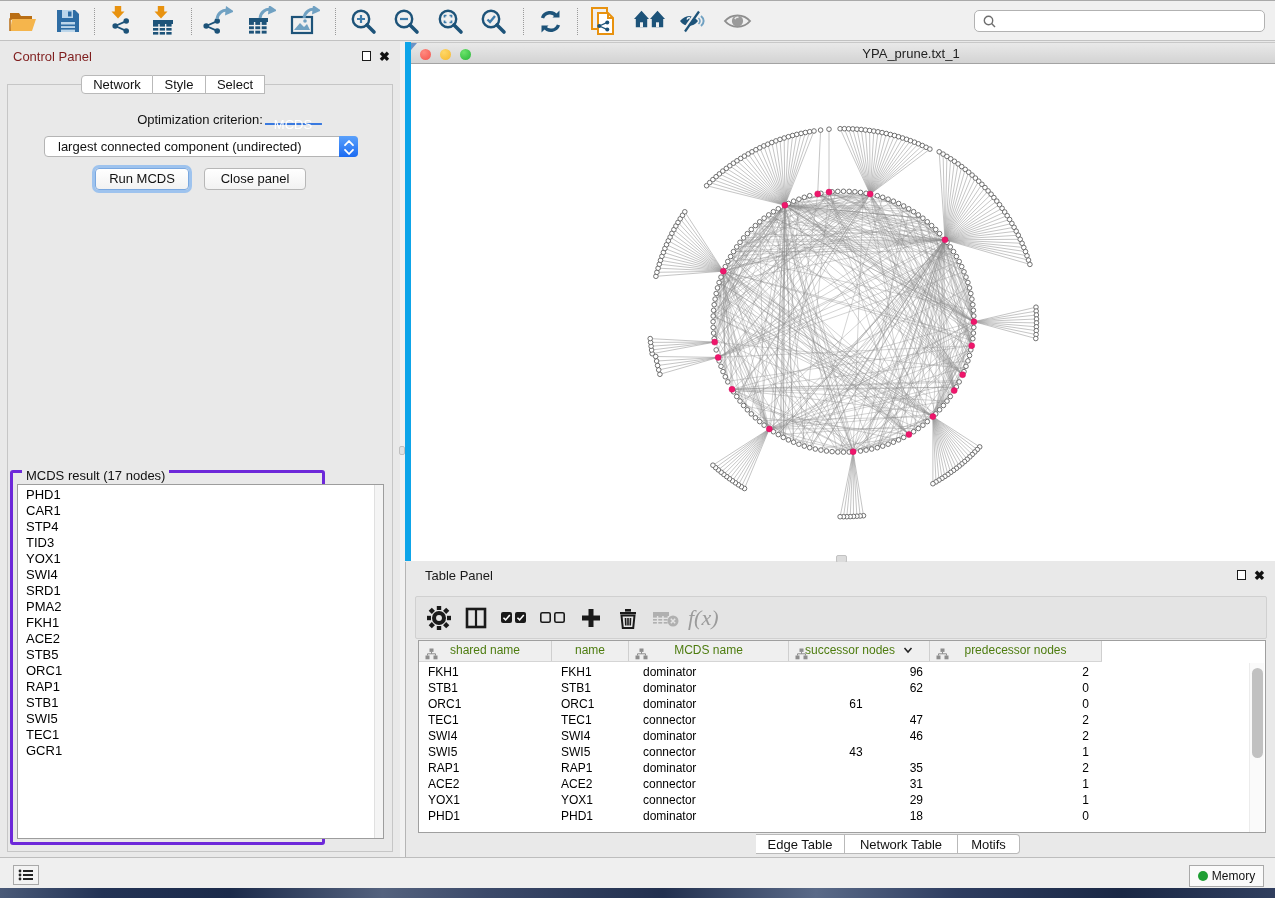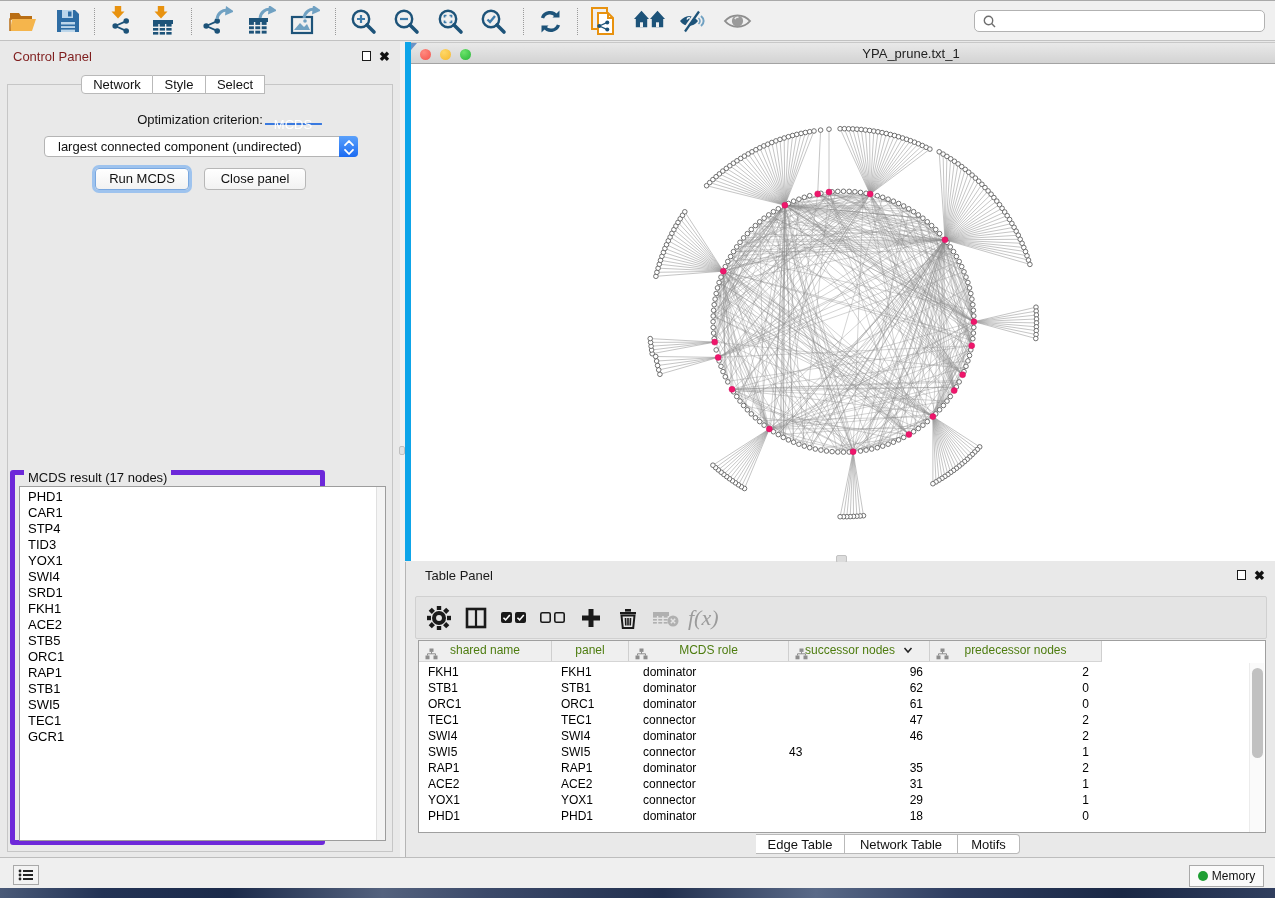--- a/index.html
+++ b/index.html
@@ -23,21 +23,21 @@
 .seg div { background:#ffffff; border:1px solid #b9b9b9; border-left:none; color:#111; display:flex; align-items:center; justify-content:center; }
 .seg div:first-child { border-left:1px solid #b9b9b9; border-radius:4px 0 0 4px; }
 .seg div:last-child { border-radius:0 4px 4px 0; }
 .seg div.sel { background:linear-gradient(#559bfa,#1c6cf0); border-color:#3a7ae0; color:#fff;margin-top:48px; }
 #opt-label { position:absolute; left:0; top:70px; width:400px; text-align:center; font-size:13px; color:#111; }
 #dropdown { position:absolute; left:44px; top:94px; width:314px; height:21px; background:#fff; border:1px solid #b4b4b4; border-radius:4px; font-size:13px; line-height:19px; color:#111; padding-left:13px; }
 #dd-btn { position:absolute; right:-1px; top:-1px; width:19px; height:21px; border-radius:0 4px 4px 0; background:linear-gradient(#5ba1fb,#1b6bf2); }
 .btn { position:absolute; height:22px; background:linear-gradient(#ffffff,#f2f2f2); border:1px solid #b7b7b7; border-radius:4px; font-size:13px; color:#111; text-align:center; line-height:20px; }
 #runbtn { left:95px; top:126px; width:94px; box-shadow:0 0 0 3px #9ec3ee; border-color:#7aa8e0; }
 #closebtn { left:204px; top:126px; width:102px; }
-#groupbox { position:absolute; left:10px; top:428px; width:315px; height:375px; border:5px solid #6d28d9; border-radius:3px; }
+#groupbox { position:absolute; left:10px; top:428px; width:315px; height:375px; border:3px solid #6d28d9; border-radius:3px; }
 #gb-legend { position:absolute; left:9px; top:-5px; background:#e9e9e9; padding:0 4px; font-size:13px; color:#111; }
 #mcdslist { position:absolute; left:4px; top:11px; width:367px; height:355px; background:#fff; border:1px solid #9d9d9d; font-size:13px; color:#000; }
 #mcdslist .it { height:16px; line-height:16px; padding-left:8px; }
 #mcdslist .pad { height:2px; }
 #mcdslist .sb { position:absolute; right:0; top:0; width:9px; height:100%; background:#f4f4f4; border-left:1px solid #e0e0e0; }
 
 
 #netwin { left:405px; top:42px; width:958px; height:519px; border-left:6px solid #0ea5e9; background:#fff; }
 #nettitle { position:absolute; left:0; top:0; width:870px; height:22px; background:linear-gradient(#e9e9e9,#d3d3d3); border-top:1px solid #c8c8c8; border-bottom:1px solid #a3a3a3; }
 .tl { position:absolute; display:block; top:5.5px; width:11px; height:11px; border-radius:50%; }
@@ -232,20 +232,21 @@
     <div id="gb-legend">MCDS result (17 nodes)</div>
     <div id="mcdslist">
       <div class="pad"></div>
         <div class="it">PHD1</div>
       <div class="it">CAR1</div>
       <div class="it">STP4</div>
       <div class="it">TID3</div>
       <div class="it">YOX1</div>
       <div class="it">SWI4</div>
       <div class="it">SRD1</div>
+      <div class="it">PMA2</div>
       <div class="it">FKH1</div>
       <div class="it">ACE2</div>
       <div class="it">STB5</div>
       <div class="it">ORC1</div>
       <div class="it">RAP1</div>
       <div class="it">STB1</div>
       <div class="it">SWI5</div>
       <div class="it">TEC1</div>
       <div class="it">GCR1</div>
       <div class="sb"></div>
@@ -1186,29 +1187,29 @@
   <div id="tp-table">
     <div id="tp-header">
       <div class="hcell" style="left:0px;width:133px"><span style="position:absolute;left:6px;top:4px"><svg width="13" height="12" viewBox="0 0 13 12" style="vertical-align:-2px">
               <g fill="#8e8e8e">
                 <rect x="4.5" y="0.5" width="4" height="3.4"></rect>
                 <rect x="0.5" y="7.5" width="4" height="3.8"></rect>
                 <rect x="8.5" y="7.5" width="4" height="3.8"></rect>
                 <path d="M6.5 3.9 L6.5 5.8 M2.5 7.5 L2.5 5.8 L10.5 5.8 L10.5 7.5" stroke="#8e8e8e" fill="none"></path>
               </g>
             </svg></span><span>shared name</span></div>
-      <div class="hcell" style="left:133px;width:77px"><span>panel</span></div>
+      <div class="hcell" style="left:133px;width:77px"><span>name</span></div>
       <div class="hcell" style="left:210px;width:160px"><span style="position:absolute;left:6px;top:4px"><svg width="13" height="12" viewBox="0 0 13 12" style="vertical-align:-2px">
               <g fill="#8e8e8e">
                 <rect x="4.5" y="0.5" width="4" height="3.4"></rect>
                 <rect x="0.5" y="7.5" width="4" height="3.8"></rect>
                 <rect x="8.5" y="7.5" width="4" height="3.8"></rect>
                 <path d="M6.5 3.9 L6.5 5.8 M2.5 7.5 L2.5 5.8 L10.5 5.8 L10.5 7.5" stroke="#8e8e8e" fill="none"></path>
               </g>
-            </svg></span><span>MCDS role</span></div>
+            </svg></span><span>MCDS name</span></div>
       <div class="hcell" style="left:370px;width:141px"><span style="position:absolute;left:6px;top:4px"><svg width="13" height="12" viewBox="0 0 13 12" style="vertical-align:-2px">
               <g fill="#8e8e8e">
                 <rect x="4.5" y="0.5" width="4" height="3.4"></rect>
                 <rect x="0.5" y="7.5" width="4" height="3.8"></rect>
                 <rect x="8.5" y="7.5" width="4" height="3.8"></rect>
                 <path d="M6.5 3.9 L6.5 5.8 M2.5 7.5 L2.5 5.8 L10.5 5.8 L10.5 7.5" stroke="#8e8e8e" fill="none"></path>
               </g>
             </svg></span><span>successor nodes</span><svg width="10" height="8" viewBox="0 0 10 8" style="margin-left:8px">
             <path d="M1.5 2 L5 6 L8.5 2" fill="none" stroke="#222" stroke-width="1.5"></path>
           </svg></div>
@@ -1232,42 +1233,42 @@
         <span class="tcell" style="left:9px">STB1</span>
         <span class="tcell" style="left:142px">STB1</span>
         <span class="tcell" style="left:224px">dominator</span>
         <span class="tcell" style="left:370px;width:134px;text-align:right">62</span>
         <span class="tcell" style="left:511px;width:159px;text-align:right">0</span>
       </div>
     <div class="trow" style="left:0;top:55px;width:848px">
         <span class="tcell" style="left:9px">ORC1</span>
         <span class="tcell" style="left:142px">ORC1</span>
         <span class="tcell" style="left:224px">dominator</span>
-        <span class="tcell" style="left:370px;width:134px;text-align:right">61</span>
+        <span class="tcell" style="left:370px;width:134px;text-align:center">61</span>
         <span class="tcell" style="left:511px;width:159px;text-align:right">0</span>
       </div>
     <div class="trow" style="left:0;top:71px;width:848px">
         <span class="tcell" style="left:9px">TEC1</span>
         <span class="tcell" style="left:142px">TEC1</span>
         <span class="tcell" style="left:224px">connector</span>
         <span class="tcell" style="left:370px;width:134px;text-align:right">47</span>
         <span class="tcell" style="left:511px;width:159px;text-align:right">2</span>
       </div>
     <div class="trow" style="left:0;top:87px;width:848px">
         <span class="tcell" style="left:9px">SWI4</span>
         <span class="tcell" style="left:142px">SWI4</span>
         <span class="tcell" style="left:224px">dominator</span>
         <span class="tcell" style="left:370px;width:134px;text-align:right">46</span>
         <span class="tcell" style="left:511px;width:159px;text-align:right">2</span>
       </div>
     <div class="trow" style="left:0;top:103px;width:848px">
         <span class="tcell" style="left:9px">SWI5</span>
         <span class="tcell" style="left:142px">SWI5</span>
         <span class="tcell" style="left:224px">connector</span>
-        <span class="tcell" style="left:370px;width:134px;text-align:left">43</span>
+        <span class="tcell" style="left:370px;width:134px;text-align:center">43</span>
         <span class="tcell" style="left:511px;width:159px;text-align:right">1</span>
       </div>
     <div class="trow" style="left:0;top:119px;width:848px">
         <span class="tcell" style="left:9px">RAP1</span>
         <span class="tcell" style="left:142px">RAP1</span>
         <span class="tcell" style="left:224px">dominator</span>
         <span class="tcell" style="left:370px;width:134px;text-align:right">35</span>
         <span class="tcell" style="left:511px;width:159px;text-align:right">2</span>
       </div>
     <div class="trow" style="left:0;top:135px;width:848px">

